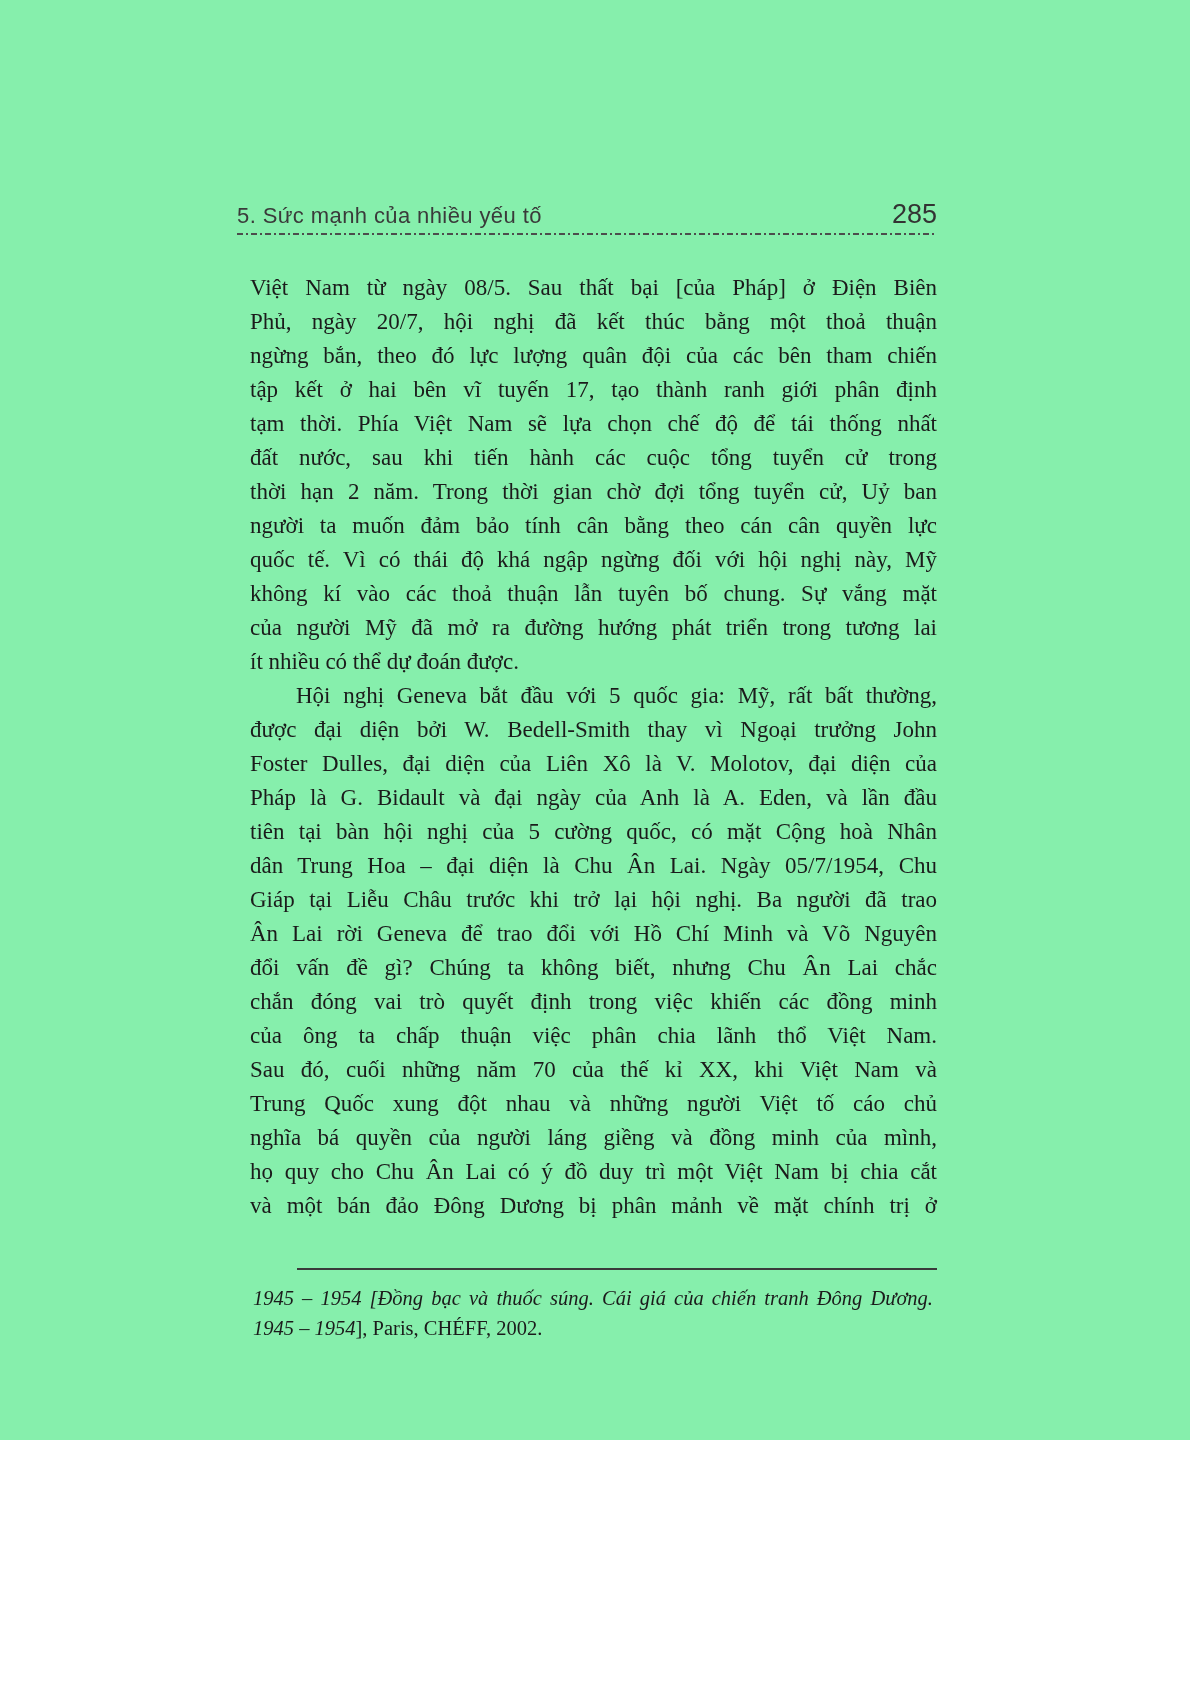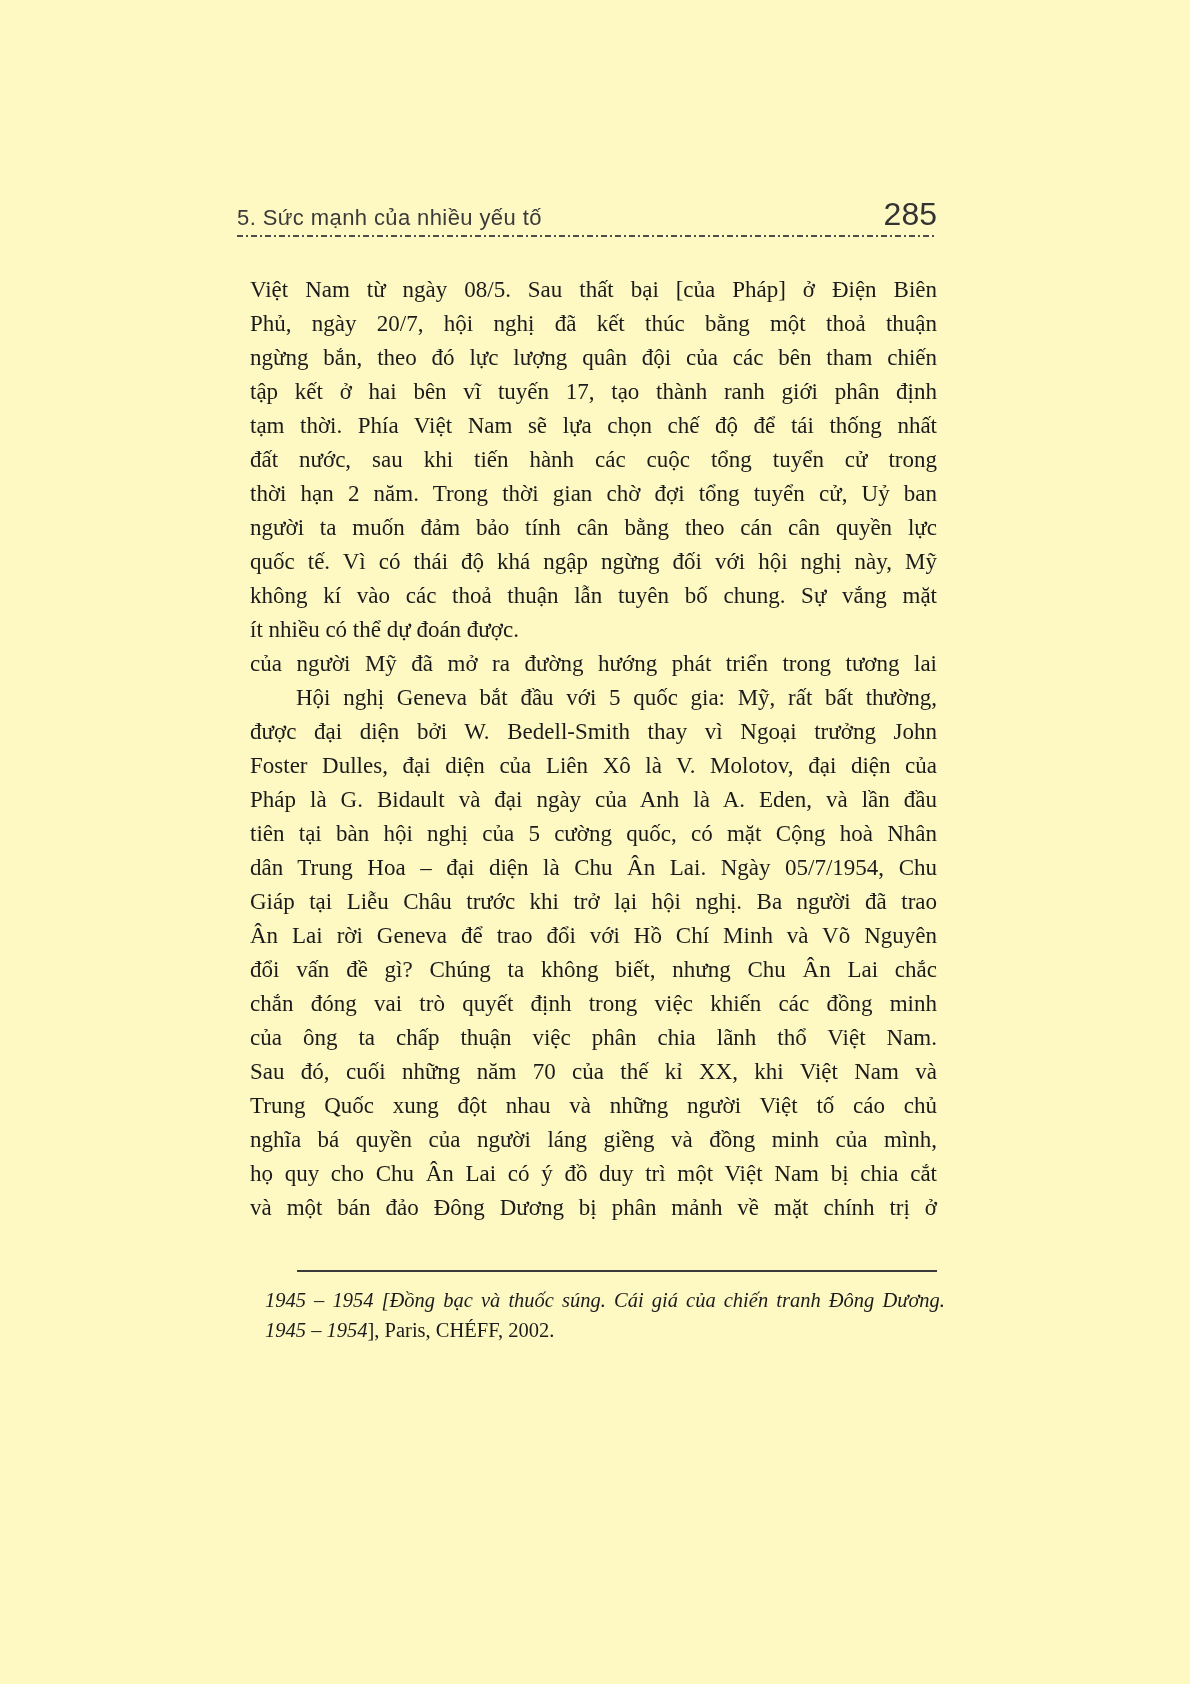--- a/index.html
+++ b/index.html
@@ -3,22 +3,22 @@
 <meta charset="utf-8">
 <style>
   html, body {
     margin: 0;
     padding: 0;
     background: #ffffff;
   }
   .page {
     position: relative;
     width: 1190px;
-    height: 1684px;
-    background: #fef9c3;
+    height: 1440px;
+    background: #86efac;
     overflow: hidden;
     font-family: "Liberation Serif", "DejaVu Serif", serif;
   }
   .col {
     position: absolute;
     left: 237px;
     top: 200px;
     width: 700px;
   }
   
@@ -30,21 +30,21 @@
   }
   .running-title {
     font-family: "Liberation Sans", "DejaVu Sans", sans-serif;
     font-size: 22px;
     font-weight: 400;
     letter-spacing: 0.4px;
     color: #3a3a3a;
   }
   .page-num {
     font-family: "Liberation Sans", "DejaVu Sans", sans-serif;
-    font-size: 32px;
+    font-size: 27px;
     font-weight: 400;
     color: #333333;
   }
   .dashrule {
     margin-top: 3px;
     height: 2px;
     background: repeating-linear-gradient(
       to right,
       #4c4c4c 0px, #4c4c4c 6px,
       transparent 6px, transparent 9px,
@@ -73,21 +73,21 @@
   }
   
   .footrule {
     margin-top: 45px;
     margin-left: 60px;
     width: 640px;
     height: 2px;
     background: #3a3a3a;
   }
   .footnote {
-    margin: 13px 0 0 28px;
+    margin: 13px 0 0 16px;
     width: 680px;
     font-size: 20.5px;
     line-height: 30px;
     color: #1b1b1b;
   }
   .fline.j {
     text-align: justify;
     text-align-last: justify;
   }
   .it {
@@ -110,22 +110,22 @@
       <div class="line j">Việt Nam từ ngày 08/5. Sau thất bại [của Pháp] ở Điện Biên</div>
       <div class="line j">Phủ, ngày 20/7, hội nghị đã kết thúc bằng một thoả thuận</div>
       <div class="line j">ngừng bắn, theo đó lực lượng quân đội của các bên tham chiến</div>
       <div class="line j">tập kết ở hai bên vĩ tuyến 17, tạo thành ranh giới phân định</div>
       <div class="line j">tạm thời. Phía Việt Nam sẽ lựa chọn chế độ để tái thống nhất</div>
       <div class="line j">đất nước, sau khi tiến hành các cuộc tổng tuyển cử trong</div>
       <div class="line j">thời hạn 2 năm. Trong thời gian chờ đợi tổng tuyển cử, Uỷ ban</div>
       <div class="line j">người ta muốn đảm bảo tính cân bằng theo cán cân quyền lực</div>
       <div class="line j">quốc tế. Vì có thái độ khá ngập ngừng đối với hội nghị này, Mỹ</div>
       <div class="line j">không kí vào các thoả thuận lẫn tuyên bố chung. Sự vắng mặt</div>
+      <div class="line j">của người Mỹ đã mở ra đường hướng phát triển trong tương lai</div>
       <div class="line">ít nhiều có thể dự đoán được.</div>
-      <div class="line j">của người Mỹ đã mở ra đường hướng phát triển trong tương lai</div>
 
       <div class="line j indent">Hội nghị Geneva bắt đầu với 5 quốc gia: Mỹ, rất bất thường,</div>
       <div class="line j">được đại diện bởi W. Bedell-Smith thay vì Ngoại trưởng John</div>
       <div class="line j">Foster Dulles, đại diện của Liên Xô là V. Molotov, đại diện của</div>
       <div class="line j">Pháp là G. Bidault và đại ngày của Anh là A. Eden, và lần đầu</div>
       <div class="line j">tiên tại bàn hội nghị của 5 cường quốc, có mặt Cộng hoà Nhân</div>
       <div class="line j">dân Trung Hoa – đại diện là Chu Ân Lai. Ngày 05/7/1954, Chu</div>
       <div class="line j">Giáp tại Liễu Châu trước khi trở lại hội nghị. Ba người đã trao</div>
       <div class="line j">Ân Lai rời Geneva để trao đổi với Hồ Chí Minh và Võ Nguyên</div>
       <div class="line j">đổi vấn đề gì? Chúng ta không biết, nhưng Chu Ân Lai chắc</div>

